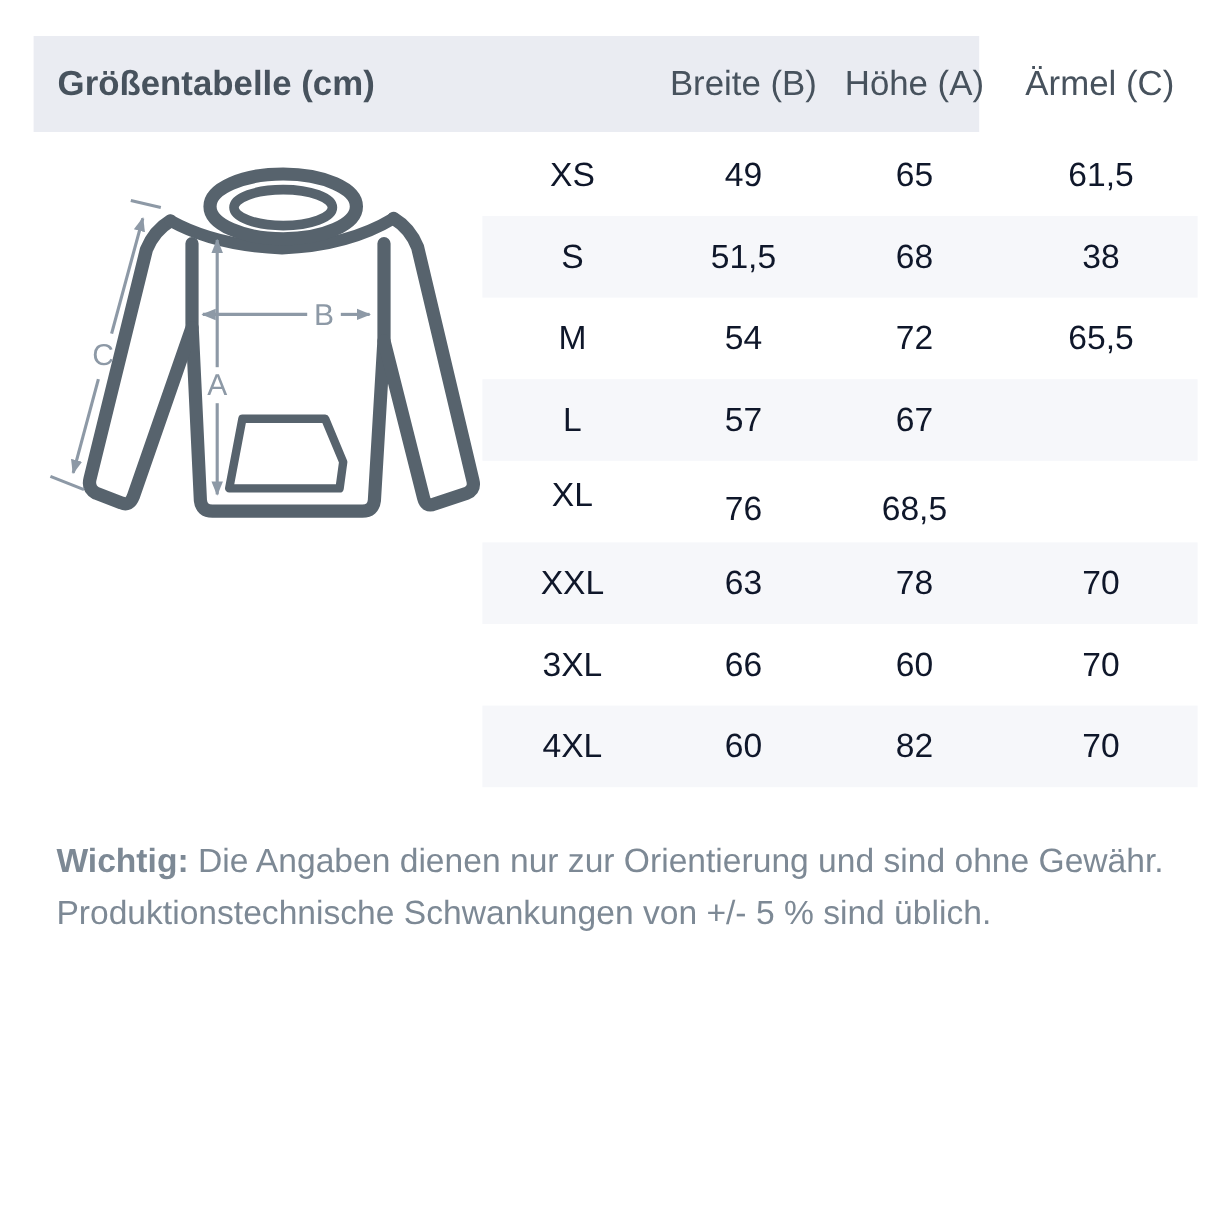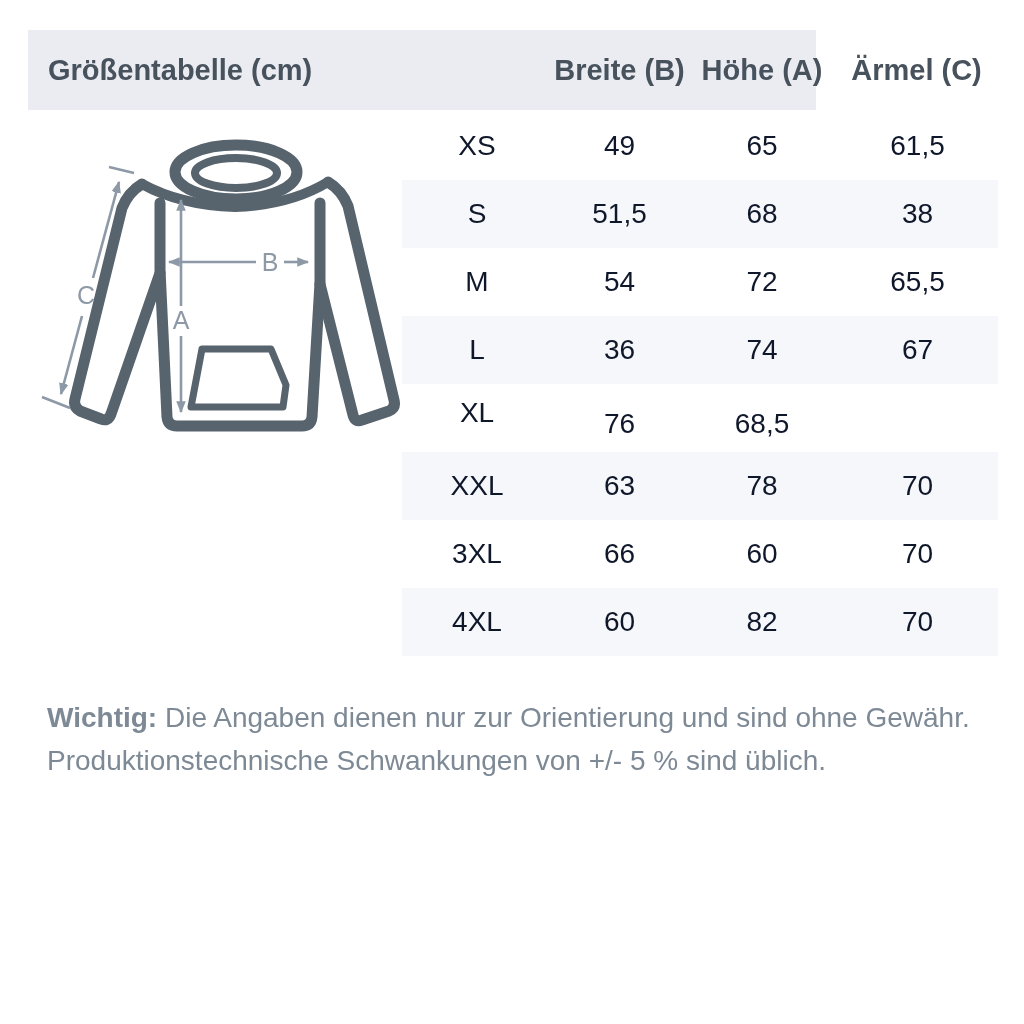--- a/index.html
+++ b/index.html
@@ -5,21 +5,21 @@
   html,body{margin:0;padding:0;background:#ffffff;}
   .page{position:relative;width:1024px;height:1024px;background:#ffffff;overflow:hidden;
         font-family:"Liberation Sans",sans-serif;}
 
   
   .band{position:absolute;left:28px;top:30px;width:788px;height:80px;background:#eaecf2;}
   .band-title{position:absolute;left:20px;top:0;height:80px;line-height:80px;
               font-size:29px;font-weight:bold;color:#47525d;white-space:nowrap;}
   .band-cols{position:absolute;left:374px;top:0;width:594px;height:80px;display:grid;
              grid-template-columns:150px 135px 150px 159px;align-items:center;}
-  .hcell{font-size:29px;font-weight:bold;color:#47525d;text-align:center;white-space:nowrap;}
+  .hcell{font-size:29px;font-weight:normal;color:#47525d;text-align:center;white-space:nowrap;}
 
   
   .table{position:absolute;left:402px;top:112px;width:596px;}
   .row{display:grid;grid-template-columns:150px 135px 150px 161px;height:68px;align-items:center;}
   .row.striped{background:#f6f7fa;}
   .cell{font-size:28px;color:#0f172a;text-align:center;}
   .row.xl-offset .cell.size{transform:translateY(-5px);}
   .row.xl-offset .cell.val{transform:translateY(6px);}
 
   
@@ -106,22 +106,21 @@
       <div class="cell val">38</div>
     </div>
     <div class="row">
       <div class="cell size">M</div>
       <div class="cell val">54</div>
       <div class="cell val">72</div>
       <div class="cell val">65,5</div>
     </div>
     <div class="row striped">
       <div class="cell size">L</div>
-      <div class="cell val">36</div>
-      <div class="cell val">74</div>
+      <div class="cell val">57</div>
       <div class="cell val">67</div>
     </div>
     <div class="row xl-offset">
       <div class="cell size">XL</div>
       <div class="cell val">76</div>
       <div class="cell val">68,5</div>
     </div>
     <div class="row striped">
       <div class="cell size">XXL</div>
       <div class="cell val">63</div>

